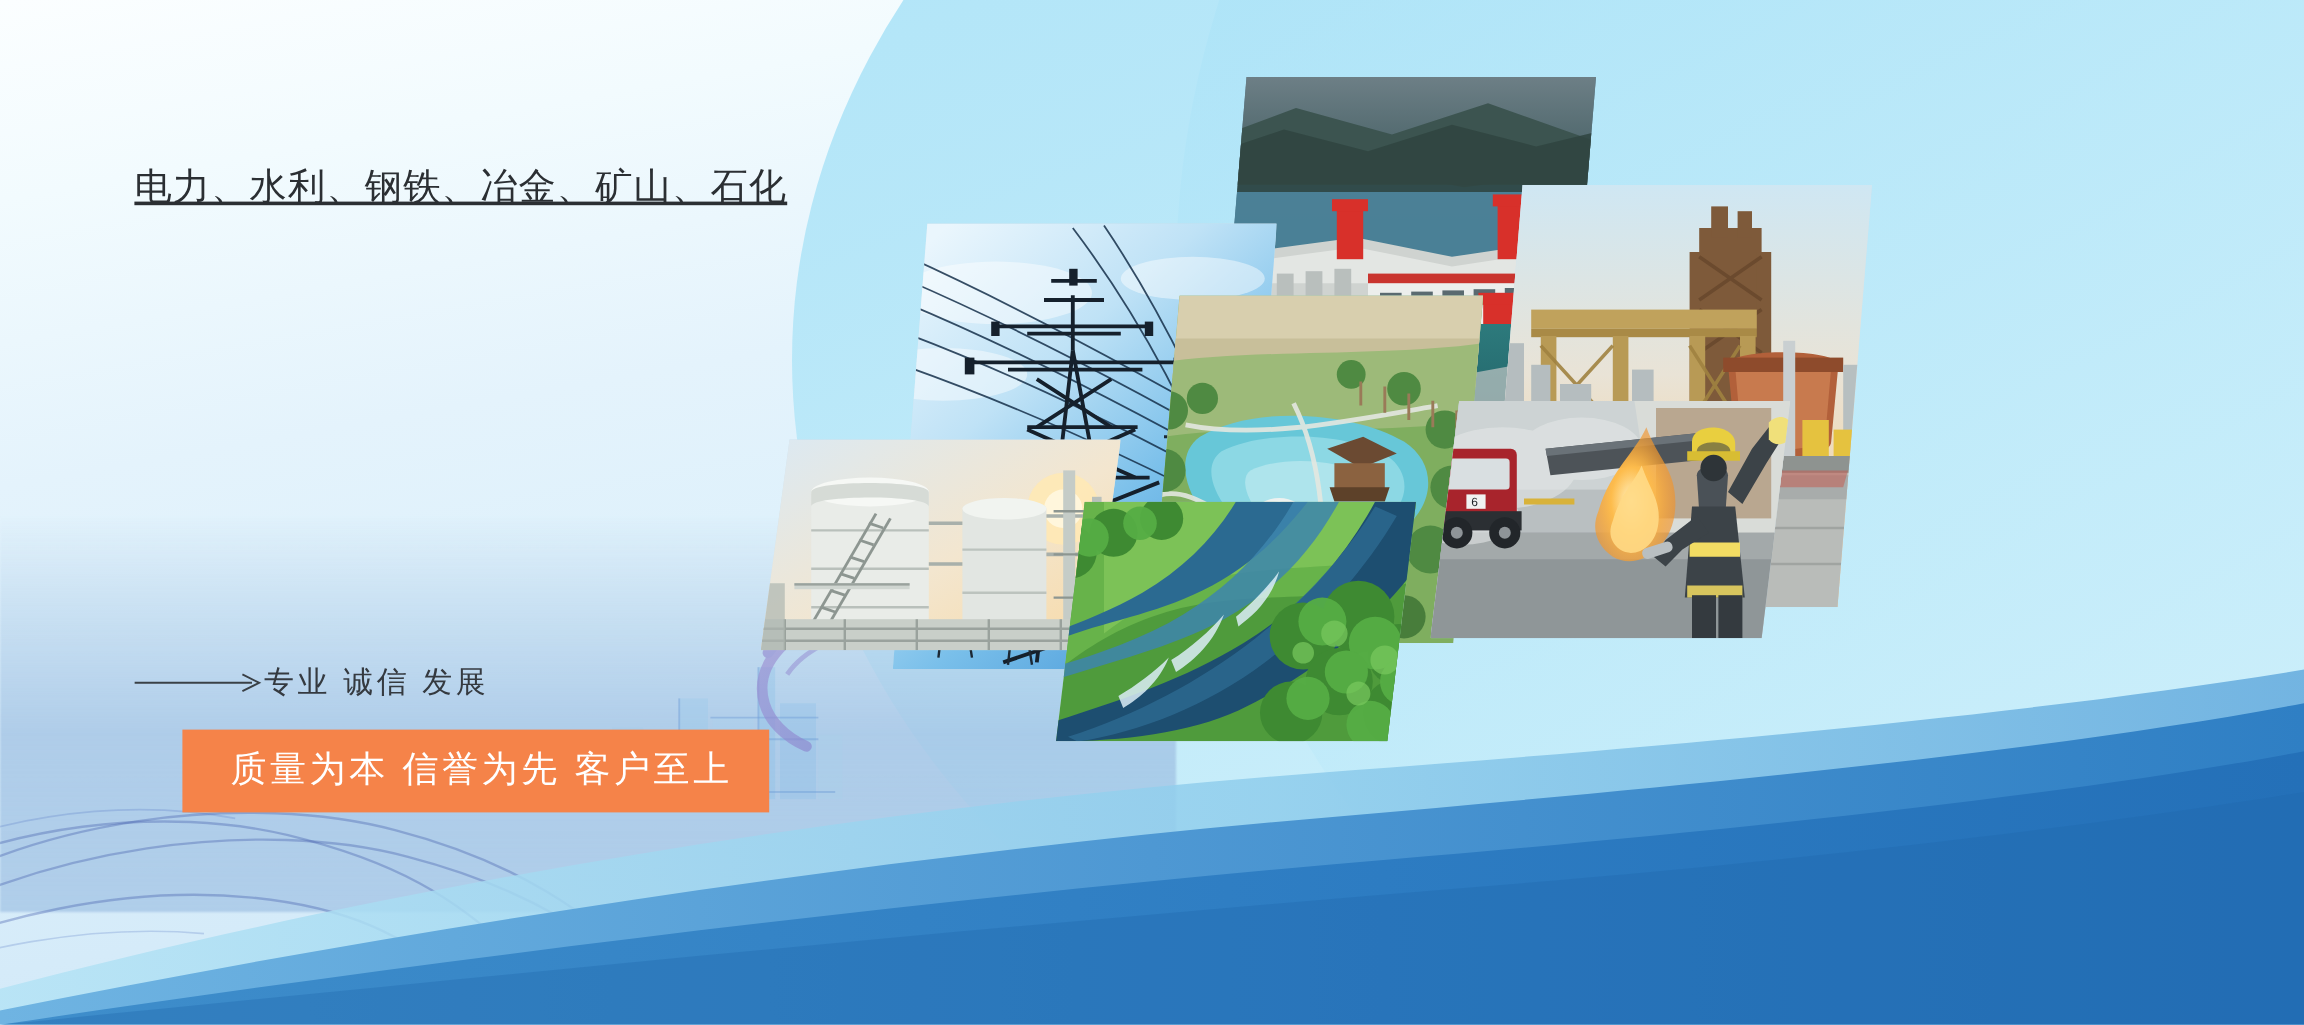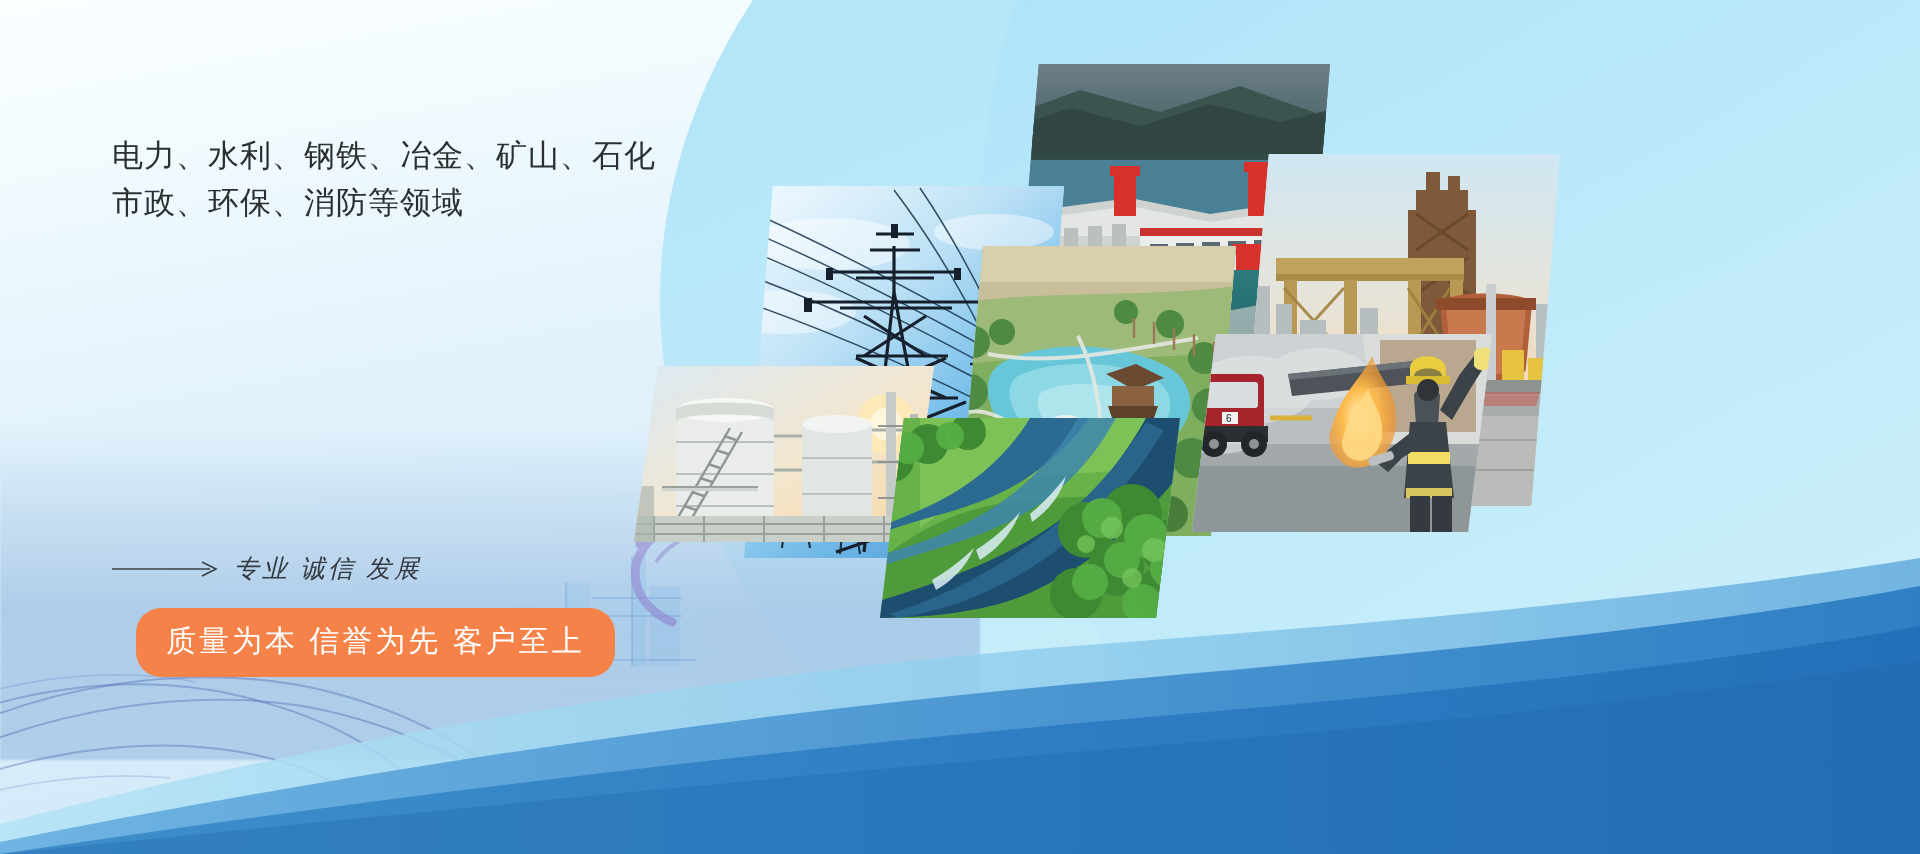--- a/index.html
+++ b/index.html
@@ -53,38 +53,37 @@
   .copy{position:absolute;left:112px;top:132px;width:700px;}
   .headline{
     font-size:72px;font-weight:700;letter-spacing:2px;line-height:1.12;
     margin:0 0 26px 0;white-space:nowrap;
     background:linear-gradient(95deg,#f7a128 0%,#f9a42a 22%,#fa8c3c 48%,#fa7b55 72%,#fb7158 100%);
     -webkit-background-clip:text;background-clip:text;
     -webkit-text-fill-color:transparent;color:transparent;
   }
   .sub{
     font-size:31px;color:#2b2f33;line-height:1.52;margin:0;
-    letter-spacing:1px;font-weight:400;
+    letter-spacing:1px;font-weight:400;text-decoration:underline;
   }
   .sub span{display:block;}
 
   .tagline-row{
-    position:absolute;left:112px;top:552px;display:flex;align-items:center;gap:14px;font-style:italic;
+    position:absolute;left:112px;top:552px;display:flex;align-items:center;
   }
   .arrow{display:block;}
   .tagline{
     font-size:25px;color:#353a40;letter-spacing:3px;white-space:nowrap;
   }
 
   .badge{
-    position:absolute;left:136px;top:608px;
+    position:absolute;left:152px;top:608px;
     background:#f58349;
-    padding:13px 30px 15px 30px;
+    padding:13px 30px 15px 40px;
     display:inline-block;
-    border-radius:25px;
   }
   .badge-text{
     font-size:30px;color:#ffffff;letter-spacing:3px;white-space:nowrap;font-weight:400;
   }
 
   
   .collage{position:absolute;left:0;top:0;width:1920px;height:854px;}
   .ph{
     position:absolute;overflow:hidden;
     background:#cfe3ef;
@@ -628,21 +627,20 @@
       <path d="M0,300 C320,216 700,150 1100,120 C1420,96 1700,70 1920,34 L1920,330 L0,330 Z" fill="url(#w1)" opacity=".85"></path>
       <path d="M0,318 C340,250 720,190 1120,156 C1440,128 1720,100 1920,62 L1920,330 L0,330 Z" fill="url(#w2)"></path>
       <path d="M0,330 C360,276 760,226 1160,192 C1470,166 1740,136 1920,102 L1920,330 Z" fill="url(#w3)"></path>
       <path d="M0,330 C380,292 800,250 1220,216 C1520,192 1760,162 1920,136 L1920,330 Z" fill="#1f66ac" opacity=".35"></path>
     </svg>
   </div>
 
   <div class="copy">
     <div class="sub">
       <span>电力、水利、钢铁、冶金、矿山、石化</span>
-      <span>市政、环保、消防等领域</span>
     </div>
   </div>
 
   <div class="tagline-row">
     <svg class="arrow" width="108" height="20" viewBox="0 0 108 20">
       <path d="M0,10 H98" stroke="#3a4046" stroke-width="1.6" fill="none"></path>
       <path d="M90,3 L104,10 L90,17" stroke="#3a4046" stroke-width="1.6" fill="none"></path>
     </svg>
     <div class="tagline">专业  诚信  发展</div>
   </div>

